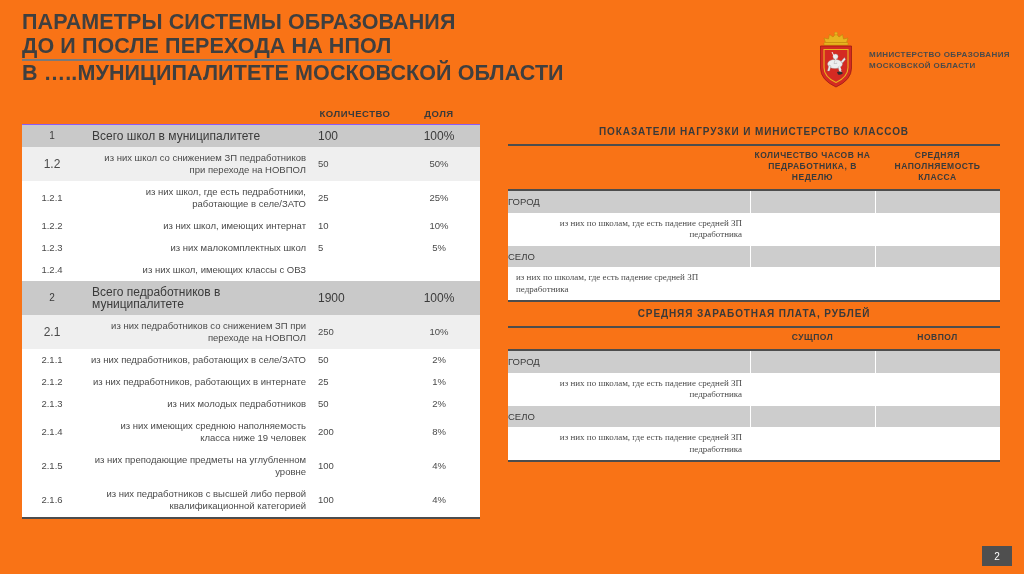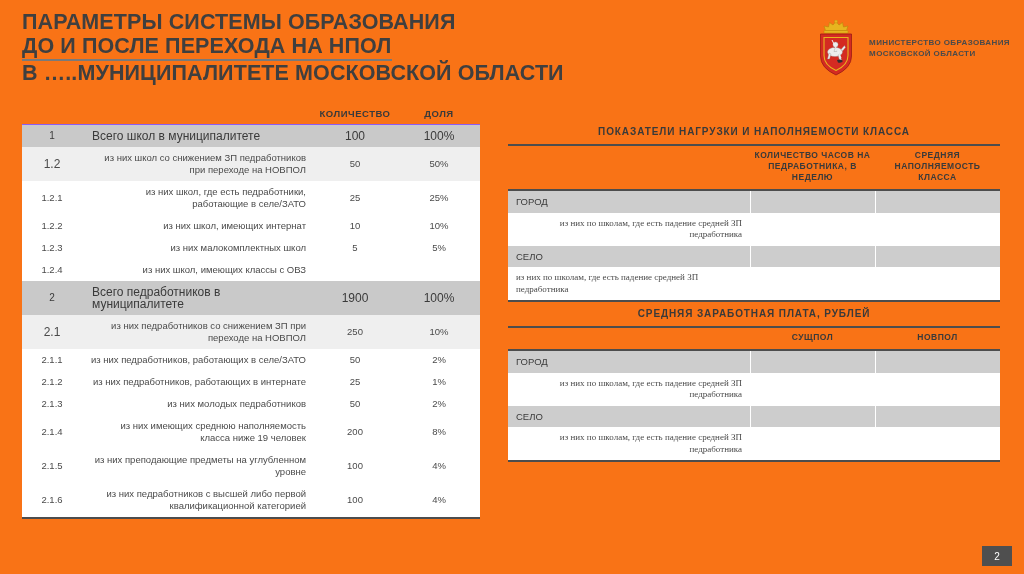--- a/index.html
+++ b/index.html
@@ -47,21 +47,21 @@
   .title-line.underlined {
     border-bottom: 2.5px solid #7a7a7a;
     display: inline-block;
     padding-bottom: 1px;
   }
 
   
   .logo-area {
     position: absolute;
     right: 14px;
-    top: 20px;
+    top: 32px;
     display: flex;
     align-items: center;
     gap: 12px;
   }
 
   .coat-of-arms {
     width: 42px;
     height: 56px;
     position: relative;
   }
@@ -105,21 +105,21 @@
   .left-table tbody td {
     font-size: 9.5px;
     line-height: 12px;
     color: #4a4a4a;
     padding: 5px 6px;
     vertical-align: middle;
   }
 
   .left-table td.num  { text-align: center; }
   .left-table td.name { text-align: right; }
-  .left-table td.qty  { text-align: center; }
+  .left-table td.qty  { }
   .left-table td.shr  { text-align: center; }
 
   tr.level-1 td {
     background: #c9c9c9;
     font-size: 12px;
     color: #3a3a3a;
   }
   tr.level-1 td.name { text-align: left; padding-left: 10px; }
   tr.level-1 td.num  { font-size: 10px; }
 
@@ -185,21 +185,21 @@
     padding: 5px 6px;
     vertical-align: middle;
     height: 20px;
   }
 
   tr.grp td {
     background: #cdcdcd;
     font-size: 9.5px;
     color: #3a3a3a;
     text-align: left;
-    padding-left: 8px;
+    padding-left: 0;
     border-right: 1px solid #ffffff;
     height: 21px;
   }
   tr.grp td:last-child { border-right: none; }
 
   tr.sub td { background: #ffffff; }
   tr.sub td.r-label { text-align: right; padding-right: 8px; font-family: Liberation Serif, serif; }
   tr.sub td.r-label.align-left { text-align: left; padding-left: 8px; }
 
   .right-table.bottom-rule tbody tr:last-child td {
@@ -371,21 +371,21 @@
           <td class="num">2.1.6</td>
           <td class="name">из них педработников с высшей либо первой квалификационной категорией</td>
           <td class="qty">100</td>
           <td class="shr">4%</td>
         </tr>
       </tbody>
   </table>
 
   <div class="right-panel">
 
-    <div class="section-title">ПОКАЗАТЕЛИ НАГРУЗКИ И НАПОЛНЯЕМОСТИ КЛАССА</div>
+    <div class="section-title">ПОКАЗАТЕЛИ НАГРУЗКИ И МИНИСТЕРСТВО КЛАССОВ</div>
 
     <table class="right-table">
       <colgroup>
           <col class="r-name">
           <col class="r-v1">
           <col class="r-v2">
         </colgroup>
       <thead>
         <tr>
           <th class="blank"></th>

